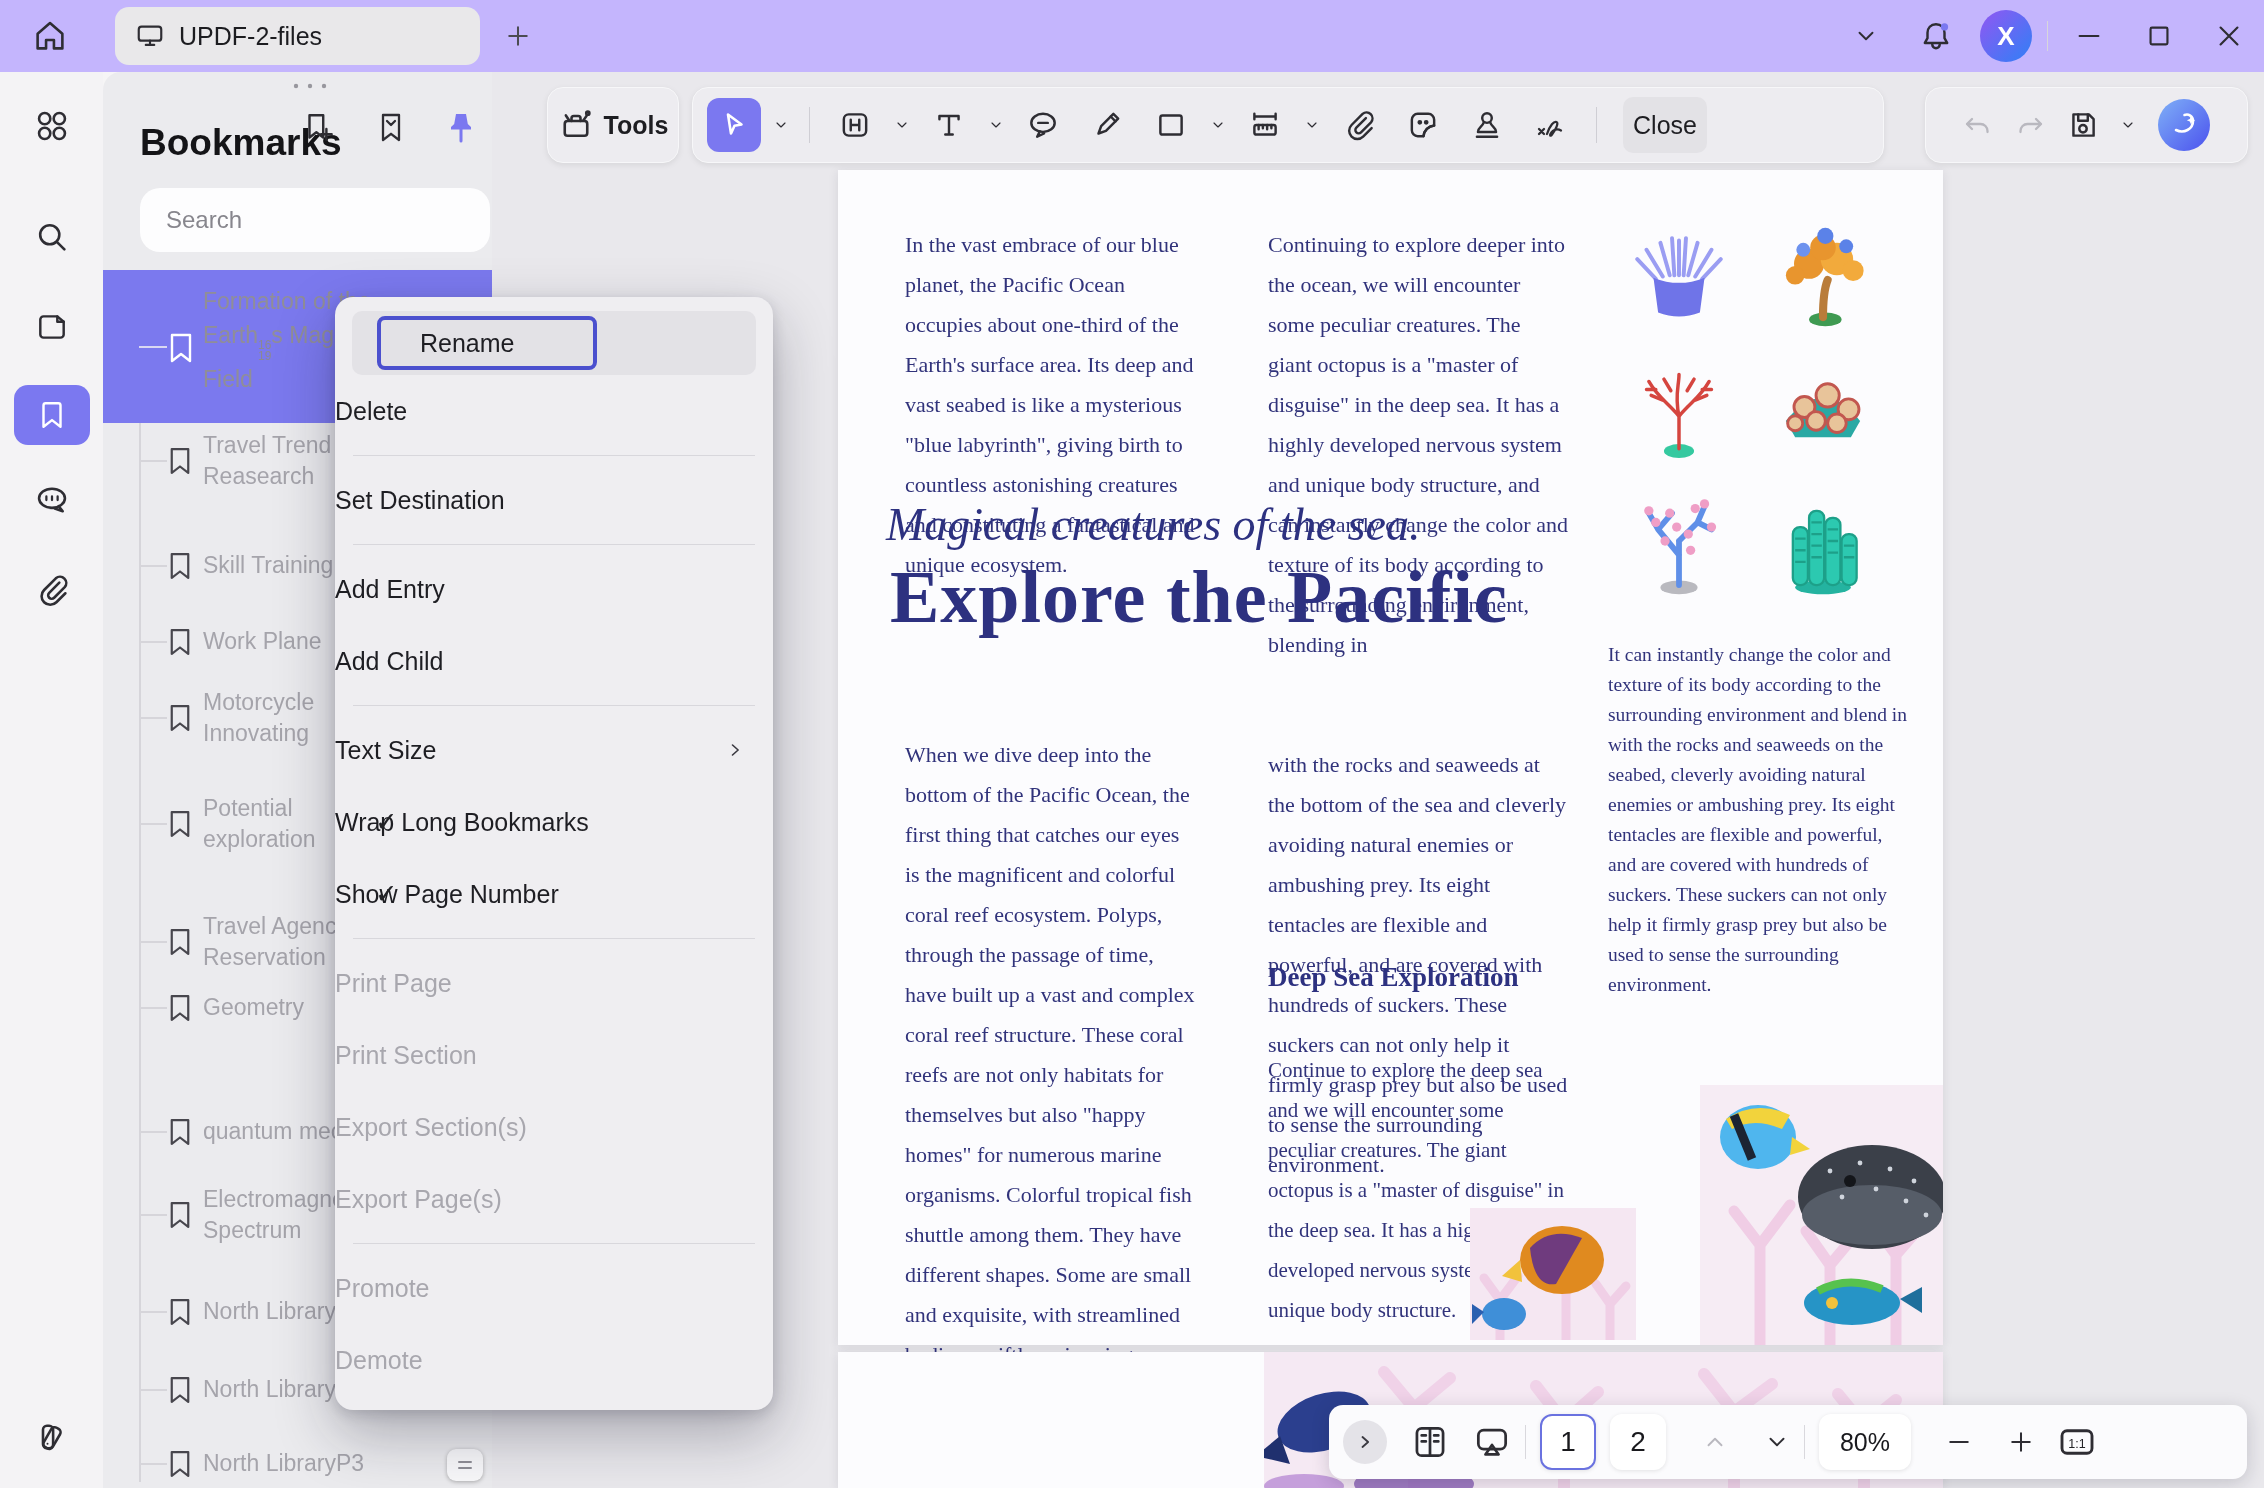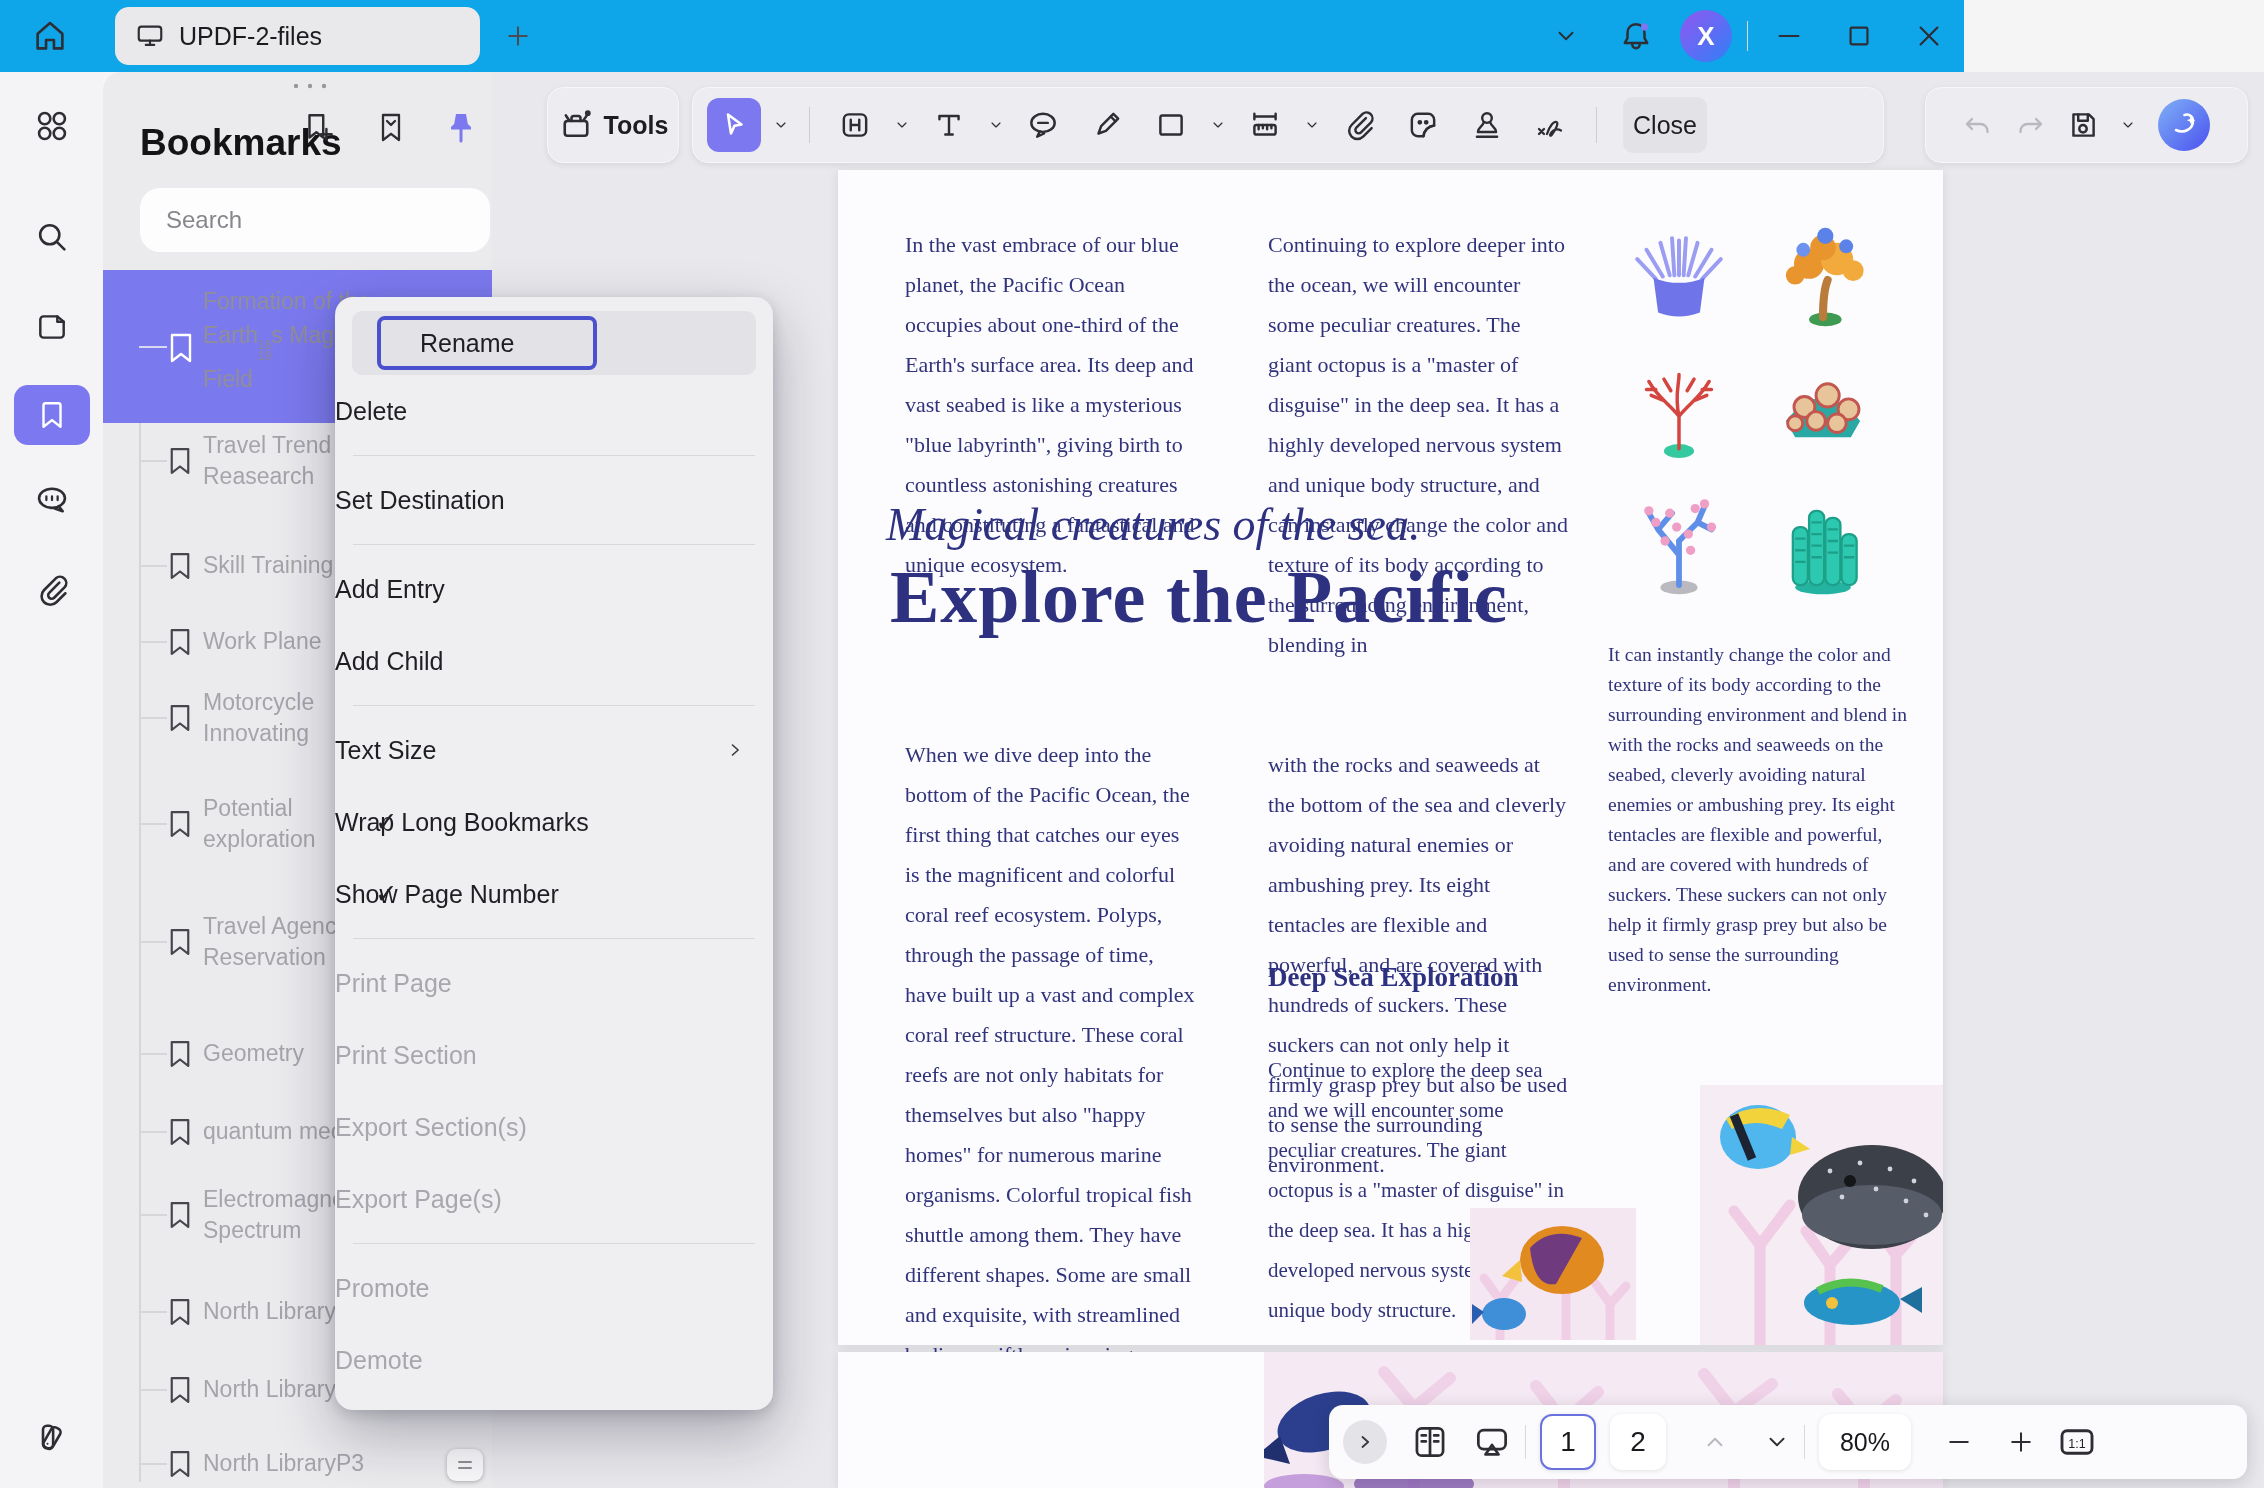--- a/index.html
+++ b/index.html
@@ -4,21 +4,21 @@
 <style>
   html,body{margin:0;padding:0;background:#dcdbe0;}
   .app{position:relative;width:2264px;height:1488px;overflow:hidden;background:#f6f5f6;
        font-family:"Liberation Sans",sans-serif;color:#1e1e23;}
   svg{display:block;}
   .ic svg{stroke:#2e2d33;fill:none;stroke-width:2.3;stroke-linecap:round;stroke-linejoin:round;}
   .ic.light svg{stroke:#b9b8bf;}
   .ic.white svg{stroke:#ffffff;}
 
   
-  .titlebar{position:absolute;left:0;top:0;width:1964px;height:72px;background:#0ea5e9;}
+  .titlebar{position:absolute;left:0;top:0;width:2264px;height:72px;background:#c4b5fd;}
   .home-btn{position:absolute;left:22px;top:8px;width:56px;height:56px;display:flex;align-items:center;justify-content:center;border-radius:12px;}
   .tab{position:absolute;left:115px;top:7px;width:365px;height:58px;background:#e9e8ea;border-radius:14px;
        display:flex;align-items:center;gap:14px;padding-left:20px;box-sizing:border-box;}
   .tab-title{font-size:25px;color:#1c1c20;}
   .tab-plus{position:absolute;left:500px;top:18px;width:36px;height:36px;display:flex;align-items:center;justify-content:center;}
   .win-right{position:absolute;right:0;top:0;height:72px;display:flex;align-items:center;}
   .win-btn{width:70px;height:72px;display:flex;align-items:center;justify-content:center;}
   .avatar{width:52px;height:52px;border-radius:50%;background:linear-gradient(135deg,#9257f2,#2f80f6);
           color:#fff;font-size:26px;font-weight:bold;display:flex;align-items:center;justify-content:center;}
   .tb-sep{width:1px;height:30px;background:#d8d7db;margin:0 6px;}
@@ -352,21 +352,21 @@
       <span class="bm-ico">
           <svg width="22" height="30" viewBox="0 0 24 32">
             <path d="M3 3h18v26l-9-7-9 7z" fill="none" stroke="#47464d" stroke-width="2.4" stroke-linejoin="round"></path>
           </svg>
         </span>
       <span class="bm-lines">
           <div>Travel Agency</div>
           <div>Reservation</div>
         </span>
     </div>
-    <div class="bm-item" style="top:966px">
+    <div class="bm-item" style="top:920px">
       <span class="bm-stub"></span>
       <span class="bm-ico">
           <svg width="22" height="30" viewBox="0 0 24 32">
             <path d="M3 3h18v26l-9-7-9 7z" fill="none" stroke="#47464d" stroke-width="2.4" stroke-linejoin="round"></path>
           </svg>
         </span>
       <span class="bm-lines">
           <div>Geometry</div>
           <div></div>
         </span>

